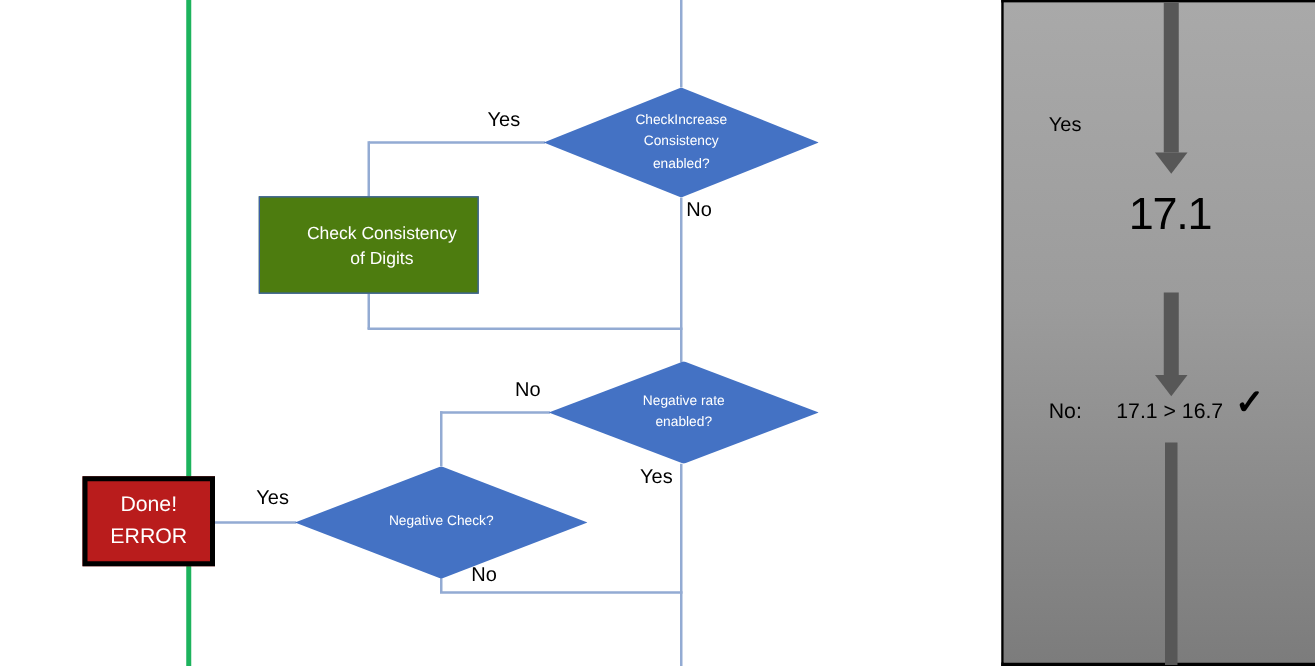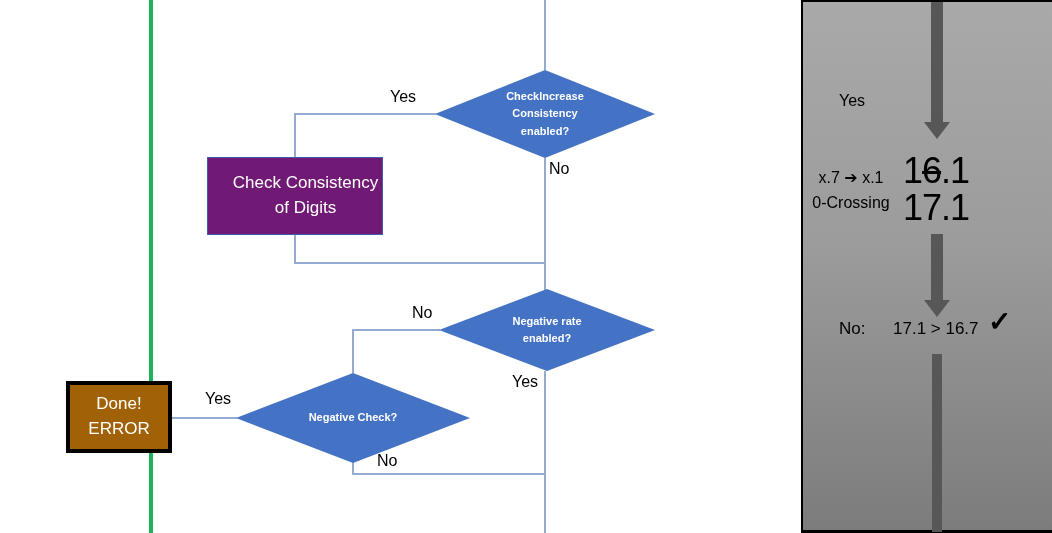--- a/index.html
+++ b/index.html
@@ -15,30 +15,30 @@
   .vline{width:2px;}
 
   
   .green-line{position:absolute;left:149px;top:0;width:4px;height:533px;background:#1db35d;}
 
   
   .diamond{
     position:absolute;background:#4472c4;
     clip-path:polygon(50% 0,100% 50%,50% 100%,0 50%);
     display:flex;align-items:center;justify-content:center;text-align:center;
-    color:#ffffff;font-weight:700;font-size:11px;line-height:1.55;
+    color:#ffffff;font-weight:400;font-size:11px;line-height:1.55;
     white-space:pre-line;
   }
   .process{
-    position:absolute;background:#701a75;border:1.5px solid #3a5fa8;
+    position:absolute;background:#4d7c0f;border:1.5px solid #3a5fa8;
     display:flex;align-items:center;justify-content:center;text-align:center;
-    color:#ffffff;font-size:17px;line-height:1.45;white-space:pre-line;padding-left:21px;
+    color:#ffffff;font-size:14px;line-height:1.45;white-space:pre-line;padding-left:21px;
   }
   .done-box{
-    position:absolute;background:#a16207;border:4px solid #000000;
+    position:absolute;background:#b91c1c;border:4px solid #000000;
     display:flex;align-items:center;justify-content:center;text-align:center;
     color:#ffffff;font-size:17px;line-height:1.45;white-space:pre-line;
   }
   .flow-label{
     position:absolute;color:#000000;font-size:16px;white-space:nowrap;
   }
 
   
   .panel{
     position:absolute;left:801px;top:0;width:251px;height:533px;box-sizing:border-box;
@@ -111,25 +111,22 @@
 <span class="flow-label" style="left:205px;top:390px;">Yes</span>
 <span class="flow-label" style="left:377px;top:452px;">No</span>
 
 <div class="panel">
 
   <div class="arrow-shaft" style="top:0;height:120px;"></div>
   <div class="arrow-head" style="top:120px;"></div>
 
   <span class="panel-text yes-label">Yes</span>
 
-  <div class="panel-text rule-text">x.7 ➔ x.1
-0-Crossing</div>
 
   <div class="panel-text big-nums">
-    <div><span>1</span><span class="strike">6</span><span>.1</span></div>
     <div>17.1</div>
   </div>
 
   <div class="arrow-shaft" style="top:232px;height:66px;"></div>
   <div class="arrow-head" style="top:298px;"></div>
 
   <span class="panel-text result-no">No:</span>
   <span class="panel-text result-cmp">17.1 &gt; 16.7</span>
   <span class="panel-text result-check">✓</span>
 

